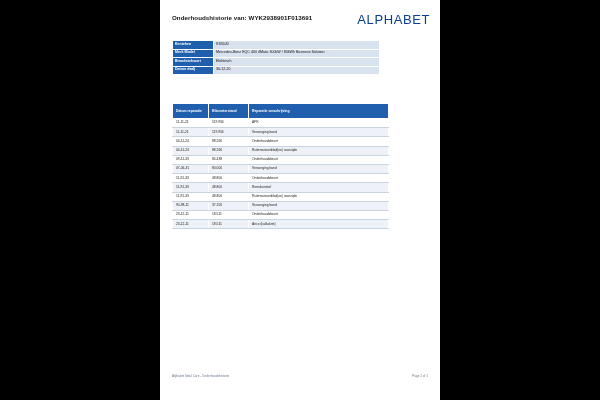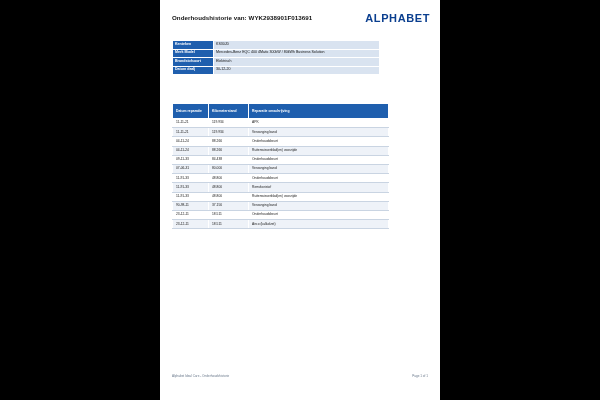--- a/index.html
+++ b/index.html
@@ -42,22 +42,22 @@
     font-size: 6.2px;
     font-weight: bold;
     color: #111111;
     letter-spacing: 0.05px;
     white-space: nowrap;
   }
   .logo {
     position: absolute;
     right: 0;
     top: 0;
-    font-size: 11px;
-    font-weight: bold;
+    font-size: 13px;
+    font-weight: normal;
     color: #0b3f8f;
     letter-spacing: 0.6px;
     white-space: nowrap;
   }
   
   .info-table {
     position: absolute;
     left: 12px;
     top: 40px;
     width: 208px;

